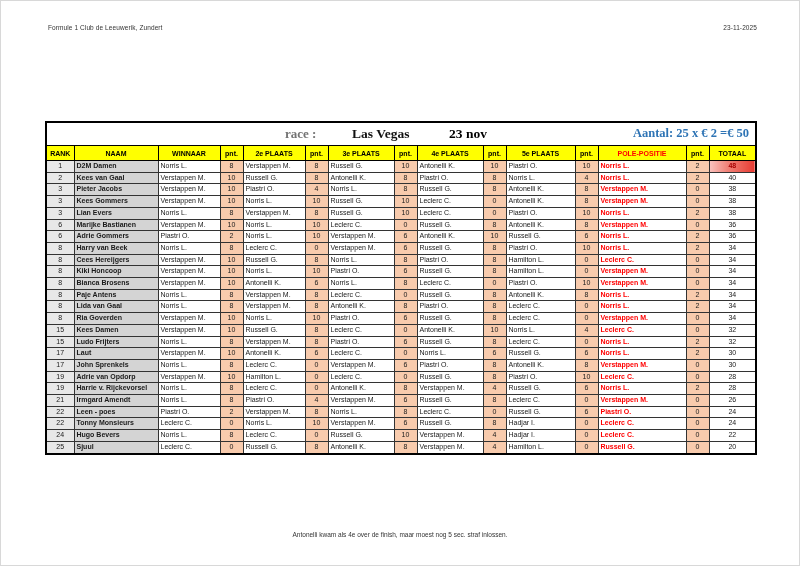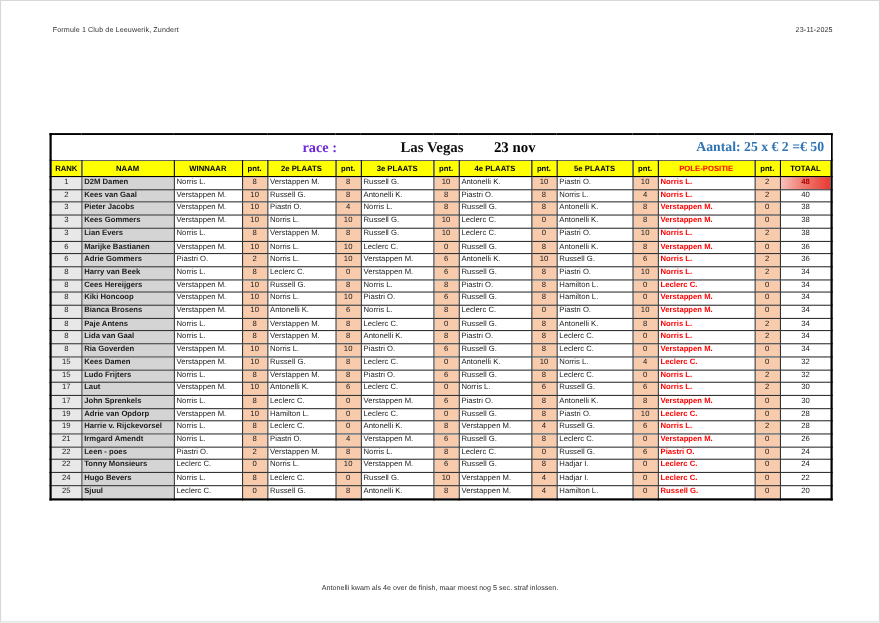--- a/index.html
+++ b/index.html
@@ -16,22 +16,22 @@
   table.race-table{
     position:absolute;left:45px;top:121px;width:710px;
     border-collapse:collapse;table-layout:fixed;
     border:2px solid #000;background:#fff;
   }
   .title-cell{
     position:relative;height:22px;border:1px solid #000;background:#fff;padding:0;
     font-family:"Liberation Serif",serif;font-weight:bold;
   }
   .title-cell span{position:absolute;top:3px;white-space:nowrap;}
-  .race-label{left:228px;font-size:13px;color:#6d28d9;}
-  .race-name{left:305px;font-size:13.5px;color:#111;margin-left:12px;}
+  .race-label{left:238px;font-size:13px;color:#737373;}
+  .race-name{left:305px;font-size:13.5px;color:#111;}
   .race-date{left:402px;font-size:13.5px;color:#000000;}
   .entry-info{right:6px;font-size:12.5px;color:#2E74B5;}
   th{
     background:#FFFF00;border:1px solid #000;height:14px;padding:0 1px;
     font-size:7px;font-weight:bold;text-align:center;color:#000;
     overflow:hidden;white-space:nowrap;
   }
   th.pole{color:#FF0000;}
   tbody td{
     border:1px solid #333;height:10.7px;line-height:10.7px;padding:0 2px;

